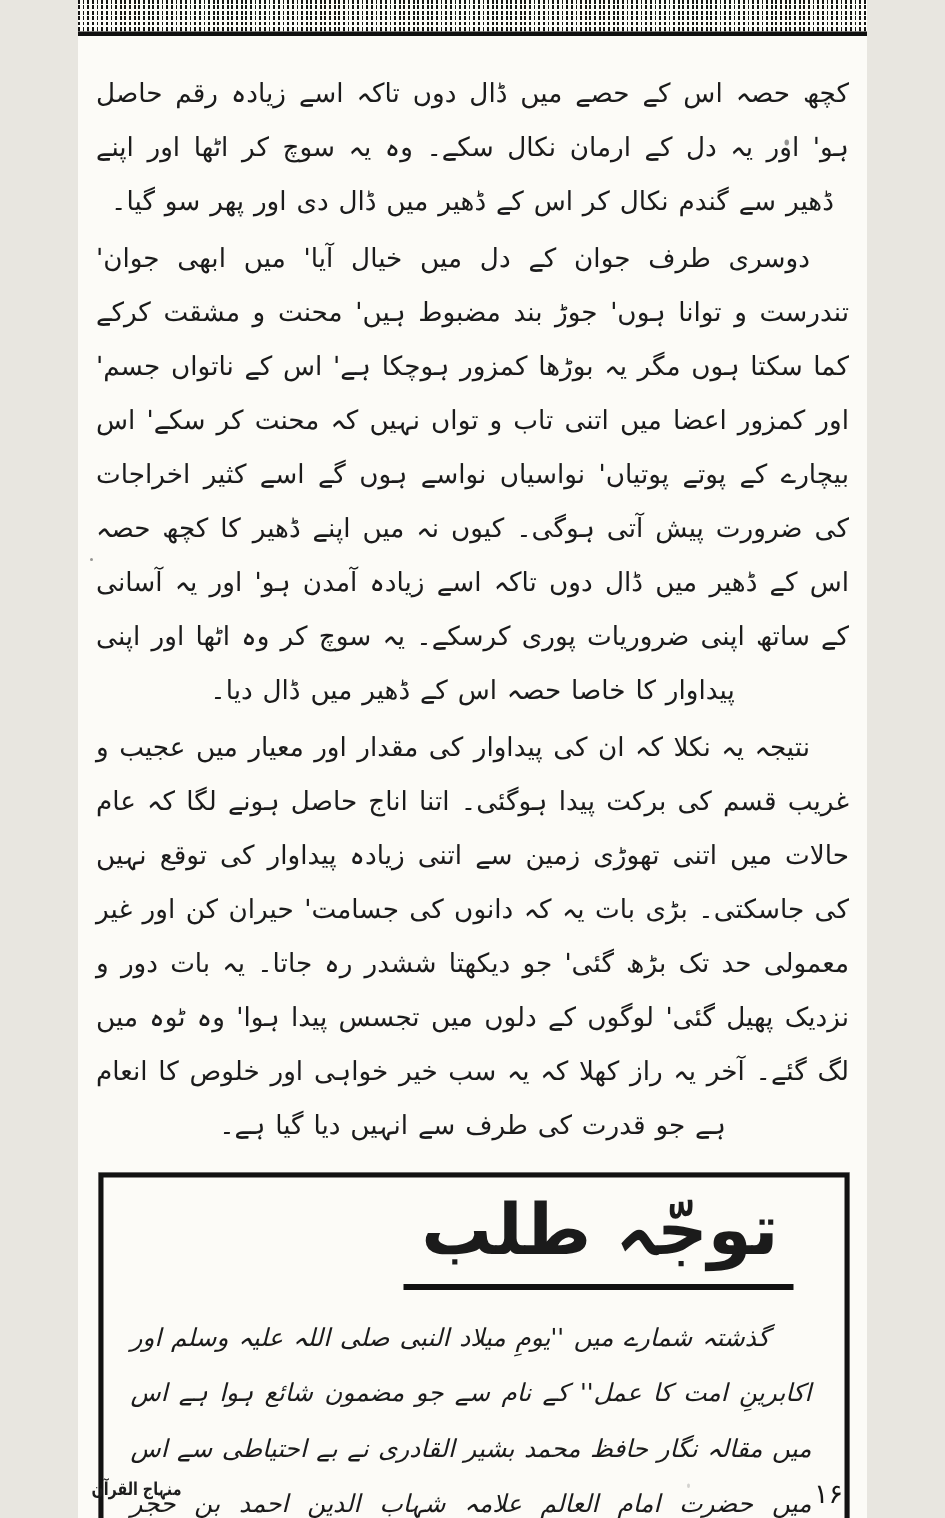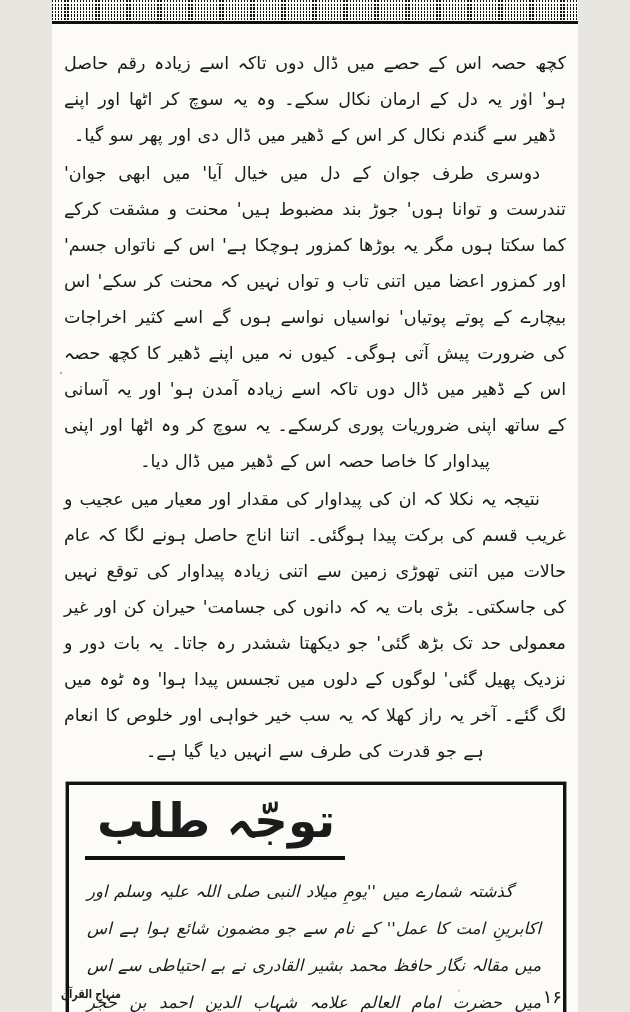--- a/index.html
+++ b/index.html
@@ -39,21 +39,21 @@
   .notice{
     margin:13px 0 0 2px;
     border:3.5px solid #121212;
     box-shadow:0 0 0 0.5px #3a3a3a;
     padding:8px 20px 16px 16px;
     min-height:372px;
     box-sizing:border-box;
     background:#fcfbf7;
   }
   .notice-title-row{
-    text-align:left;
+    text-align:right;
     padding:2px 14px 0 0;
   }
   .notice-title{
     display:inline-block;
     font-size:47px;
     font-weight:bold;
     line-height:1.12;
     letter-spacing:1px;
     border-bottom:4px solid #111;
     padding:0 10px 8px 12px;

